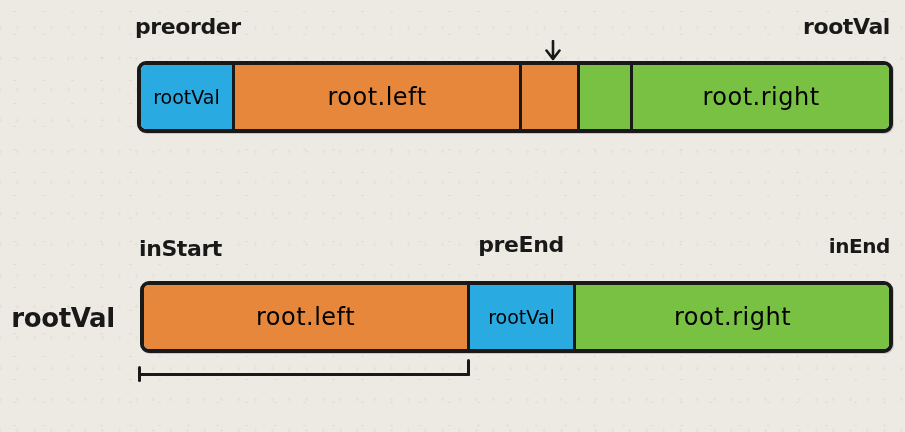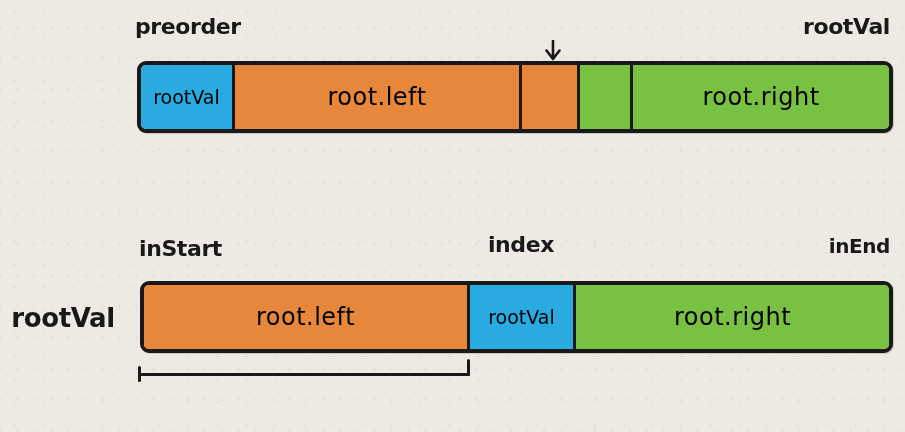--- a/index.html
+++ b/index.html
@@ -89,21 +89,21 @@
       </div>
       <div class="seg" style="width: 256px; background: rgb(121, 193, 66);">
         <span class="seg-label">root.right</span>
       </div>
     </div>
 
   <div class="lbl row-label" style="left:0px; top:303px;">rootVal</div>
 
   <div class="lbl ptr" style="left:139px; top:236px;">inStart</div>
 
-  <div class="lbl ptr center-x" style="left:521px; top:232px;">index</div>
+  <div class="lbl ptr center-x" style="left:521px; top:232px;">preEnd</div>
 
   <div class="lbl ptr-small" style="right:15px; top:234px;">inEnd</div>
 
   <div class="bar" style="left:140px; top:281px; width:753px;">
       <div class="seg" style="width: 326px; background: rgb(230, 135, 60);">
         <span class="seg-label">root.left</span>
       </div>
       <div class="seg" style="width: 106px; background: rgb(41, 171, 226);">
         <span class="seg-label small">rootVal</span>
       </div>

